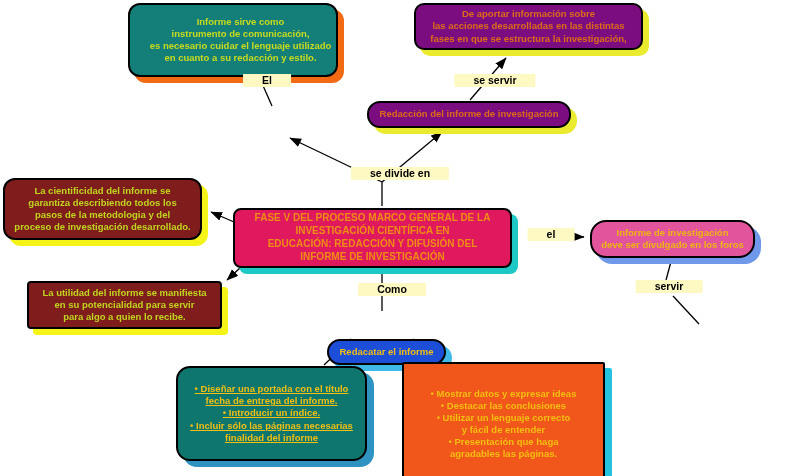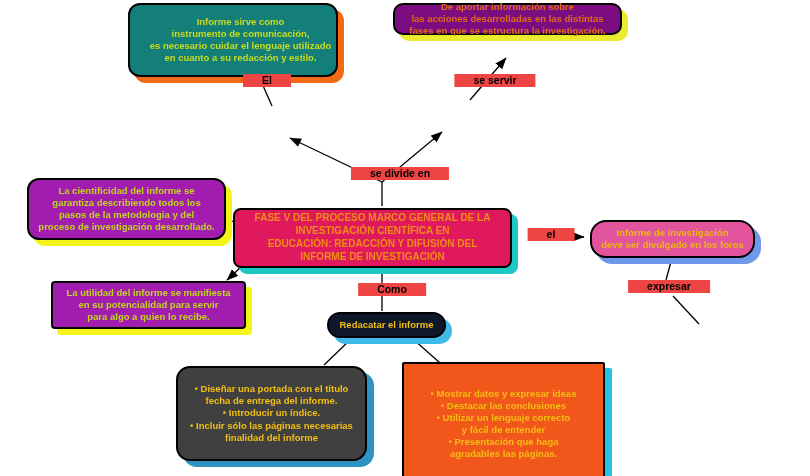--- a/index.html
+++ b/index.html
@@ -9,28 +9,28 @@
   }
   .links{position:absolute;left:0;top:0;width:810px;height:476px;}
   .node{
     position:absolute;display:flex;align-items:center;justify-content:center;
     text-align:center;font-weight:bold;font-size:9.5px;line-height:1.28;
     white-space:pre-line;border:2px solid #000;box-sizing:border-box;padding:1px 2px;
   }
   .teal   {background:#137F78;color:#C9DB1E;box-shadow:6px 6px 0 0 #F26B14;}
   .purple {background:#7C0D80;color:#DE6B16;box-shadow:6px 6px 0 0 #EAEA2F;}
   .magenta{background:#E0195F;color:#EE8D13;box-shadow:6px 6px 0 0 #1EC9C5;}
-  .blue   {background:#a21caf;color:#C0D61E;box-shadow:6px 6px 0 0 #F4F418;margin-left:24px;}
+  .blue   {background:#7f1d1d;color:#C0D61E;box-shadow:6px 6px 0 0 #F4F418;}
   .pink   {background:#E2549B;color:#EDB513;box-shadow:6px 6px 0 0 #6F97EA;}
-  .orange-sm{background:#0f172a;color:#F3BF11;box-shadow:6px 6px 0 0 #3FB9E8;}
-  .orange-l {background:#404040;color:#F3BF11;box-shadow:7px 6px 0 0 #2E93C1;}
+  .orange-sm{background:#1d4ed8;color:#F3BF11;box-shadow:6px 6px 0 0 #3FB9E8;margin-top:27px;}
+  .orange-l {background:#0f766e;color:#F3BF11;box-shadow:7px 6px 0 0 #2E93C1;text-decoration:underline;}
   .orange-r {background:#F1561A;color:#F3BF11;box-shadow:7px 6px 0 0 #25C3E0;}
   .lbl{
     position:absolute;transform:translateX(-50%);font-weight:bold;font-size:10.5px;
-    color:#000;background:#ef4444;padding:0 19px;line-height:1.2;
+    color:#000;background:#fef9c3;padding:0 19px;line-height:1.2;
   }
 </style>
 </head>
 <body>
 
 <div class="canvas">
 
   <svg class="links" viewBox="0 0 810 476" xmlns="http://www.w3.org/2000/svg">
     <defs>
       <marker id="arrow" markerWidth="10" markerHeight="8" refX="8.5" refY="3.5" orient="auto">
@@ -52,25 +52,26 @@
       <line x1="351" y1="339" x2="324" y2="365"></line>
       <line x1="413" y1="339" x2="440" y2="363"></line>
     </g>
   </svg>
 
   <div class="node teal" style="left:128px;top:3px;width:210px;height:74px;border-radius:12px;padding-left:17px;">Informe  sirve como
 instrumento de comunicación,
 es necesario cuidar el lenguaje utilizado
 en cuanto a su redacción y estilo.</div>
 
-  <div class="node purple" style="left:393px;top:3px;width:229px;height:32px;border-radius:10px;">De aportar información sobre
+  <div class="node purple" style="left:414px;top:3px;width:229px;height:47px;border-radius:10px;">De aportar información sobre
 las acciones desarrolladas en las distintas
 fases en que se estructura la investigación,</div>
 
 
+  <div class="node purple" style="left:367px;top:101px;width:204px;height:27px;border-radius:13px;">Redacción del informe de investigación</div>
 
   <div class="node magenta" style="left:233px;top:208px;width:279px;height:60px;border-radius:8px;font-size:10px;">FASE V DEL PROCESO MARCO GENERAL DE LA
 INVESTIGACIÓN CIENTÍFICA EN
 EDUCACIÓN: REDACCIÓN Y DIFUSIÓN DEL
 INFORME DE INVESTIGACIÓN</div>
 
   <div class="node blue" style="left:3px;top:178px;width:199px;height:62px;border-radius:12px;">La cientificidad del informe se
 garantiza describiendo todos los
 pasos de la metodologia y del
 proceso de investigación desarrollado.</div>
@@ -99,17 +100,17 @@
 agradables las páginas.</div>
 
   <div class="lbl" style="left:267px;top:74px;">El</div>
 
   <div class="lbl" style="left:495px;top:74px;">se servir</div>
 
   <div class="lbl" style="left:381px;top:167px;margin-left:19px;">se divide en</div>
 
   <div class="lbl" style="left:551px;top:228px;">el</div>
 
-  <div class="lbl" style="left:669px;top:280px;">expresar</div>
+  <div class="lbl" style="left:669px;top:280px;">servir</div>
 
   <div class="lbl" style="left:380px;top:283px;margin-left:12px;">Como</div>
 
 </div>
 
 </body></html>

